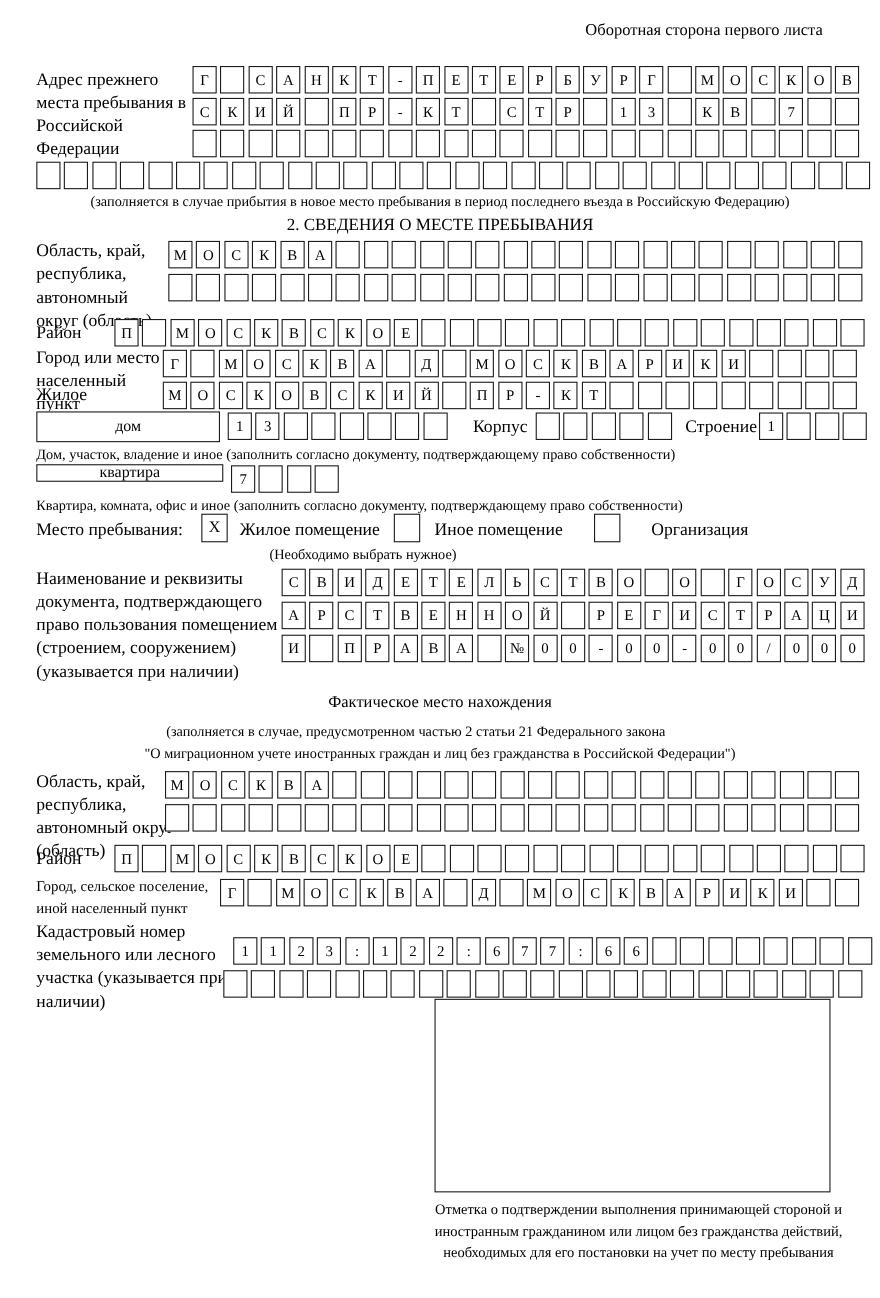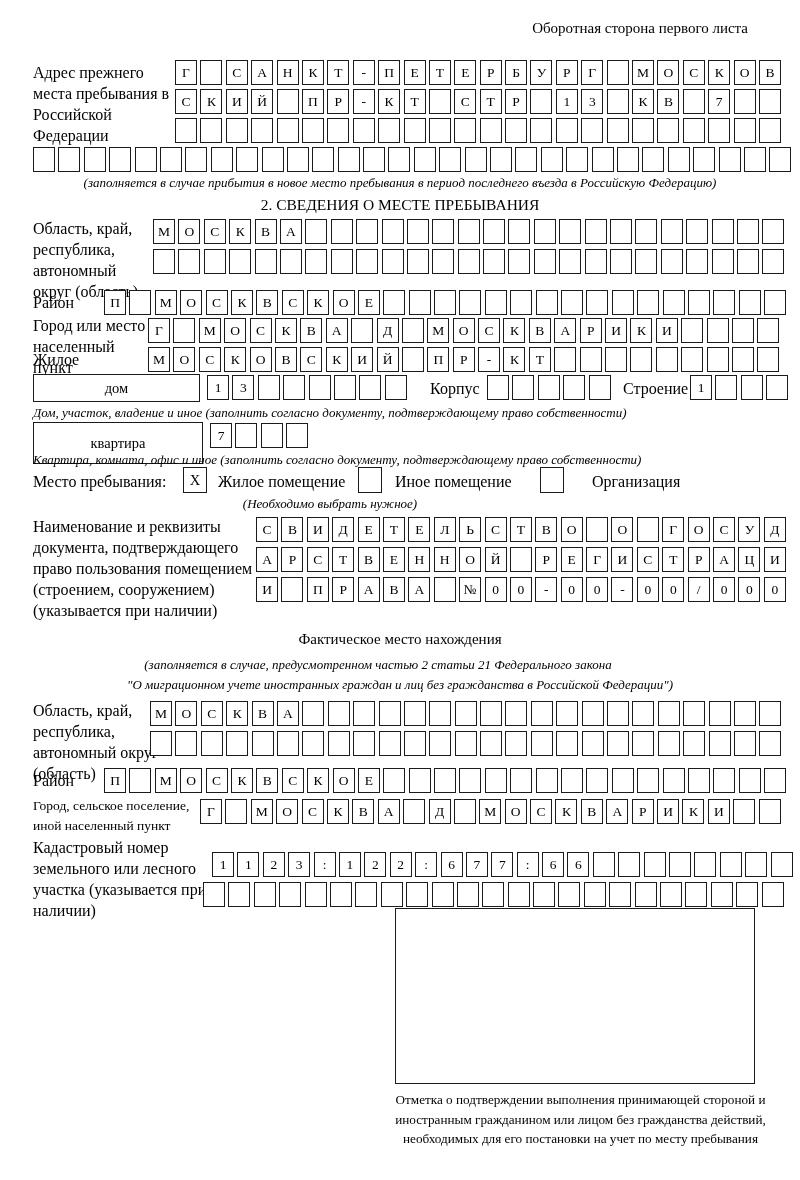--- a/index.html
+++ b/index.html
@@ -3,21 +3,21 @@
 <meta charset="utf-8">
 <style>
   html,body{margin:0;padding:0;}
   body{
     width:800px;height:1180px;background:#ffffff;color:#000;
     font-family:"Liberation Serif", serif;position:relative;overflow:hidden;
   }
   .abs{position:absolute;}
   .lbl{font-size:16px;line-height:21px;}
   .lbl-sm{font-size:13.5px;line-height:20px;}
-  .note{font-size:13px;font-style:italic;}
+  .note{font-size:13px;}
   .center{text-align:center;}
   .bold{font-weight:normal;}
   .cells{display:flex;gap:3.4px;}
   .cell{
     box-sizing:border-box;width:22px;height:25px;border:1.7px solid #1b1b1b;
     display:flex;align-items:center;justify-content:center;
     font-size:13.5px;background:#fff;flex:0 0 auto;
   }
   .bigbox{
     box-sizing:border-box;border:1.7px solid #1b1b1b;background:#fff;
@@ -315,21 +315,21 @@
   </div>
 <div class="abs lbl" style="left:623px;top:378px">Строение</div>
 <div class="abs cells" style="left:690px;top:375px">
     <span class="cell">1</span>
     <span class="cell"></span>
     <span class="cell"></span>
     <span class="cell"></span>
   </div>
 <div class="abs note" style="left:33px;top:405px">Дом, участок, владение и иное (заполнить согласно документу, подтверждающему право собственности)</div>
 
-<div class="abs bigbox" style="left:33px;top:422px;width:170px;height:42px">квартира</div>
+<div class="abs bigbox" style="left:33px;top:422px;width:170px;height:16px">квартира</div>
 <div class="abs cells" style="left:210px;top:423px">
     <span class="cell">7</span>
     <span class="cell"></span>
     <span class="cell"></span>
     <span class="cell"></span>
   </div>
 <div class="abs note" style="left:33px;top:452px">Квартира, комната, офис и иное (заполнить согласно документу, подтверждающему право собственности)</div>
 
 <div class="abs lbl" style="left:33px;top:471px">Место пребывания:</div>
 <span class="abs checkbox" style="left:183px;top:467px">X</span>

